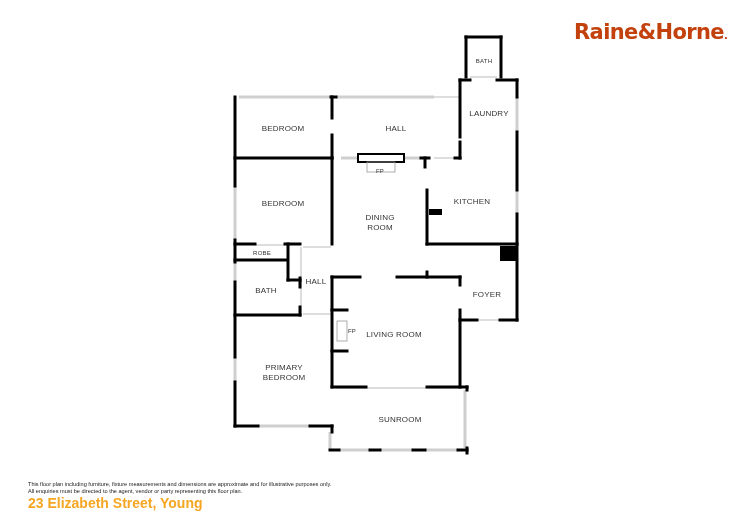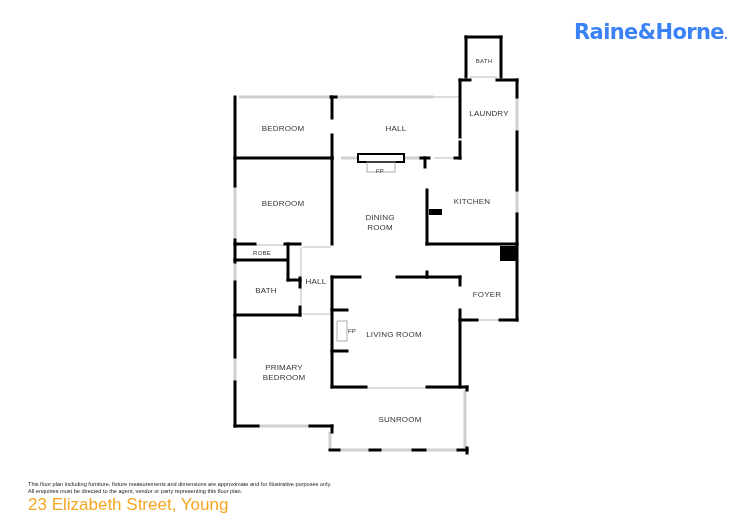--- a/index.html
+++ b/index.html
@@ -3,26 +3,26 @@
   <meta charset="utf-8">
   <style>
     html, body { margin: 0; padding: 0; background: #ffffff; }
     body { width: 750px; height: 530px; position: relative; overflow: hidden; font-family: "Liberation Sans", sans-serif; }
     .logo { position: absolute; left: 574px; top: 20px; font-family: "DejaVu Sans", sans-serif; font-weight: bold; font-size: 21px; letter-spacing: -0.6px; }
     .logo .dot { font-size: 10px; }
     .plan { position: absolute; left: 0; top: 0; }
     .room-label { font-family: "Liberation Sans", sans-serif; font-size: 8px; fill: #333333; letter-spacing: 0.2px; }
     .room-label.small { font-size: 6px; }
     .disclaimer { position: absolute; left: 28px; top: 481px; font-size: 5.6px; color: #222222; line-height: 7px; }
-    .address { position: absolute; left: 28px; top: 495px; font-size: 17px; font-weight: normal; }
+    .address { position: absolute; left: 28px; top: 495px; font-size: 14px; font-weight: bold; }
   </style>
 </head>
 <body>
 
-<div class="logo" style="color:#3b82f6;">
+<div class="logo" style="color:#c2410c;">
   <span>Raine&amp;Horne</span><span class="dot">.</span>
 </div>
 
 <svg class="plan" width="750" height="530" viewBox="0 0 750 530" xmlns="http://www.w3.org/2000/svg">
 
   <g stroke="#cfcfcf" stroke-width="3" fill="none">
     <line x1="239" y1="97" x2="331" y2="97"></line>
     <line x1="336" y1="97" x2="434" y2="97"></line>
     <line x1="235" y1="186" x2="235" y2="240"></line>
     <line x1="235" y1="262" x2="235" y2="282"></line>

